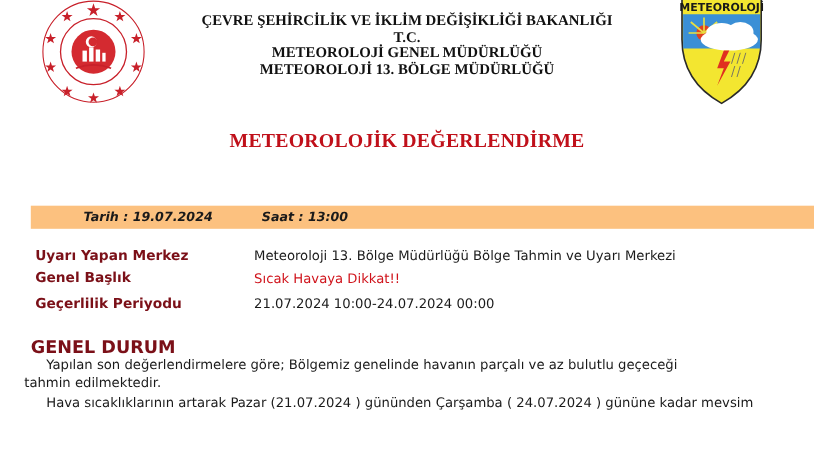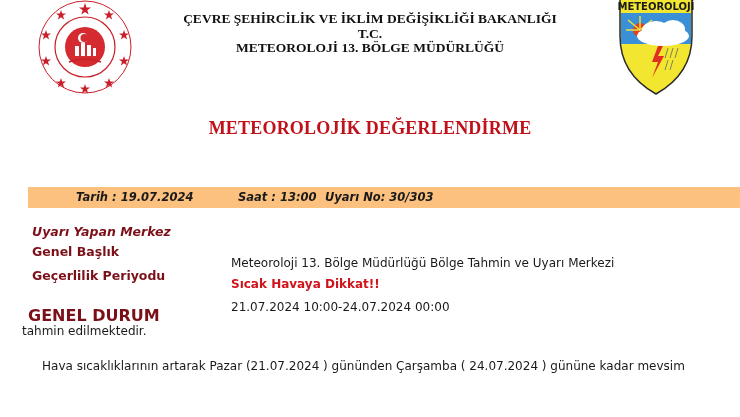--- a/index.html
+++ b/index.html
@@ -3,22 +3,22 @@
 <meta charset="utf-8">
 <style>
   html, body { margin:0; padding:0; background:#ffffff; }
   body { width:740px; height:417px; position:relative; overflow:hidden; font-family:"DejaVu Sans", sans-serif; }
   .abs { position:absolute; }
   .header-text { left:160px; top:12px; width:420px; text-align:center; font-family:"Liberation Serif", serif; font-weight:bold; color:#111; font-size:13.5px; line-height:14.5px; }
   .title { left:150px; top:118px; width:440px; text-align:center; font-family:"Liberation Serif", serif; font-weight:bold; color:#c0101a; font-size:18px; letter-spacing:0.2px; }
   .bar { left:28px; top:187px; width:738px; height:21px; background:#fcc17f;font-style:italic; }
   .bar span { position:absolute; top:3px; font-size:11.5px; font-weight:bold; color:#1a1a1a; font-family:"DejaVu Sans", sans-serif; }
   .lbl { left:32px; font-size:12.5px; font-weight:bold; color:#7b1018; }
-  .val { left:231px; font-size:12px; color:#1a1a1a;margin-top:31px; }
-  .val.red { color:#d0141c; font-weight:bold; }
+  .val { left:231px; font-size:12px; color:#1a1a1a; }
+  .val.red { color:#d0141c; font-weight:normal; }
   .sec { left:28px; top:306px; font-size:16px; font-weight:bold; color:#7b1018; }
   .para { left:22px; font-size:12px; color:#1a1a1a; line-height:17px; width:700px; }
   .para .indent { padding-left:20px; }
 </style>
 </head>
 <body>
 
 <div class="abs" style="left:37px; top:0px; width:96px; height:96px;">
   <svg width="96" height="96" viewBox="0 0 96 96">
     <circle cx="48" cy="47" r="46" fill="#fff" stroke="#c8202a" stroke-width="1"></circle>
@@ -42,20 +42,21 @@
     <rect x="44" y="43" width="4" height="13" fill="#fff"></rect>
     <rect x="50" y="45" width="4" height="11" fill="#fff"></rect>
     <rect x="56" y="48" width="3" height="8" fill="#fff"></rect>
     <path d="M32 62 Q48 56 64 62" stroke="#c8202a" stroke-width="1.5" fill="none"></path>
   </svg>
 </div>
 
 <div class="abs header-text">
   <div>ÇEVRE ŞEHİRCİLİK VE İKLİM DEĞİŞİKLİĞİ BAKANLIĞI</div>
   <div>T.C.</div>
+  <div>METEOROLOJİ GENEL MÜDÜRLÜĞÜ</div>
   <div>METEOROLOJİ 13. BÖLGE MÜDÜRLÜĞÜ</div>
 </div>
 
 <div class="abs" style="left:618px; top:-4px; width:76px; height:100px;">
   <svg width="76" height="100" viewBox="0 0 76 100">
     <path d="M2 2 H74 V40 Q74 78 38 98 Q2 78 2 40 Z" fill="#f3e630" stroke="#2a2a2a" stroke-width="1.5"></path>
     <rect x="3" y="3" width="70" height="14" fill="#f3e630"></rect>
     <text x="38" y="14" text-anchor="middle" font-family="DejaVu Sans, sans-serif" font-weight="bold" font-size="10" fill="#1a1a1a">METEOROLOJİ</text>
     <path d="M3 17 H73 V48 H3 Z" fill="#3a8fd6"></path>
     <circle cx="22" cy="34" r="7" fill="#e04020"></circle>
@@ -77,33 +78,33 @@
       <line x1="55" y1="64" x2="52" y2="74"></line>
     </g>
   </svg>
 </div>
 
 <div class="abs title">METEOROLOJİK DEĞERLENDİRME</div>
 
 <div class="abs bar">
   <span style="left:48px;">Tarih : 19.07.2024</span>
   <span style="left:210px;">Saat : 13:00</span>
-  <span style="left:297px;">Uyarı No: 30/303</span>
 </div>
 
-<div class="abs lbl" style="top:224px;font-style:italic;">Uyarı Yapan Merkez</div>
+<div class="abs lbl" style="top:224px;">Uyarı Yapan Merkez</div>
 <div class="abs val" style="top:225px;">Meteoroloji 13. Bölge Müdürlüğü Bölge Tahmin ve Uyarı Merkezi</div>
 
 <div class="abs lbl" style="top:244px;">Genel Başlık</div>
 <div class="abs val red" style="top:246px;">Sıcak Havaya  Dikkat!!</div>
 
 <div class="abs lbl" style="top:268px;">Geçerlilik Periyodu</div>
 <div class="abs val" style="top:269px;">21.07.2024 10:00-24.07.2024 00:00</div>
 
 <div class="abs sec">GENEL DURUM</div>
 
 <div class="abs para" style="top:323px;">
+  <div class="indent">Yapılan son değerlendirmelere göre; Bölgemiz genelinde havanın parçalı ve az bulutlu geçeceği</div>
   <div>tahmin edilmektedir.</div>
 </div>
 
 <div class="abs para" style="top:358px;">
   <div class="indent">Hava sıcaklıklarının artarak Pazar (21.07.2024 ) gününden Çarşamba ( 24.07.2024 ) gününe kadar mevsim</div>
 </div>
 
 </body></html>

